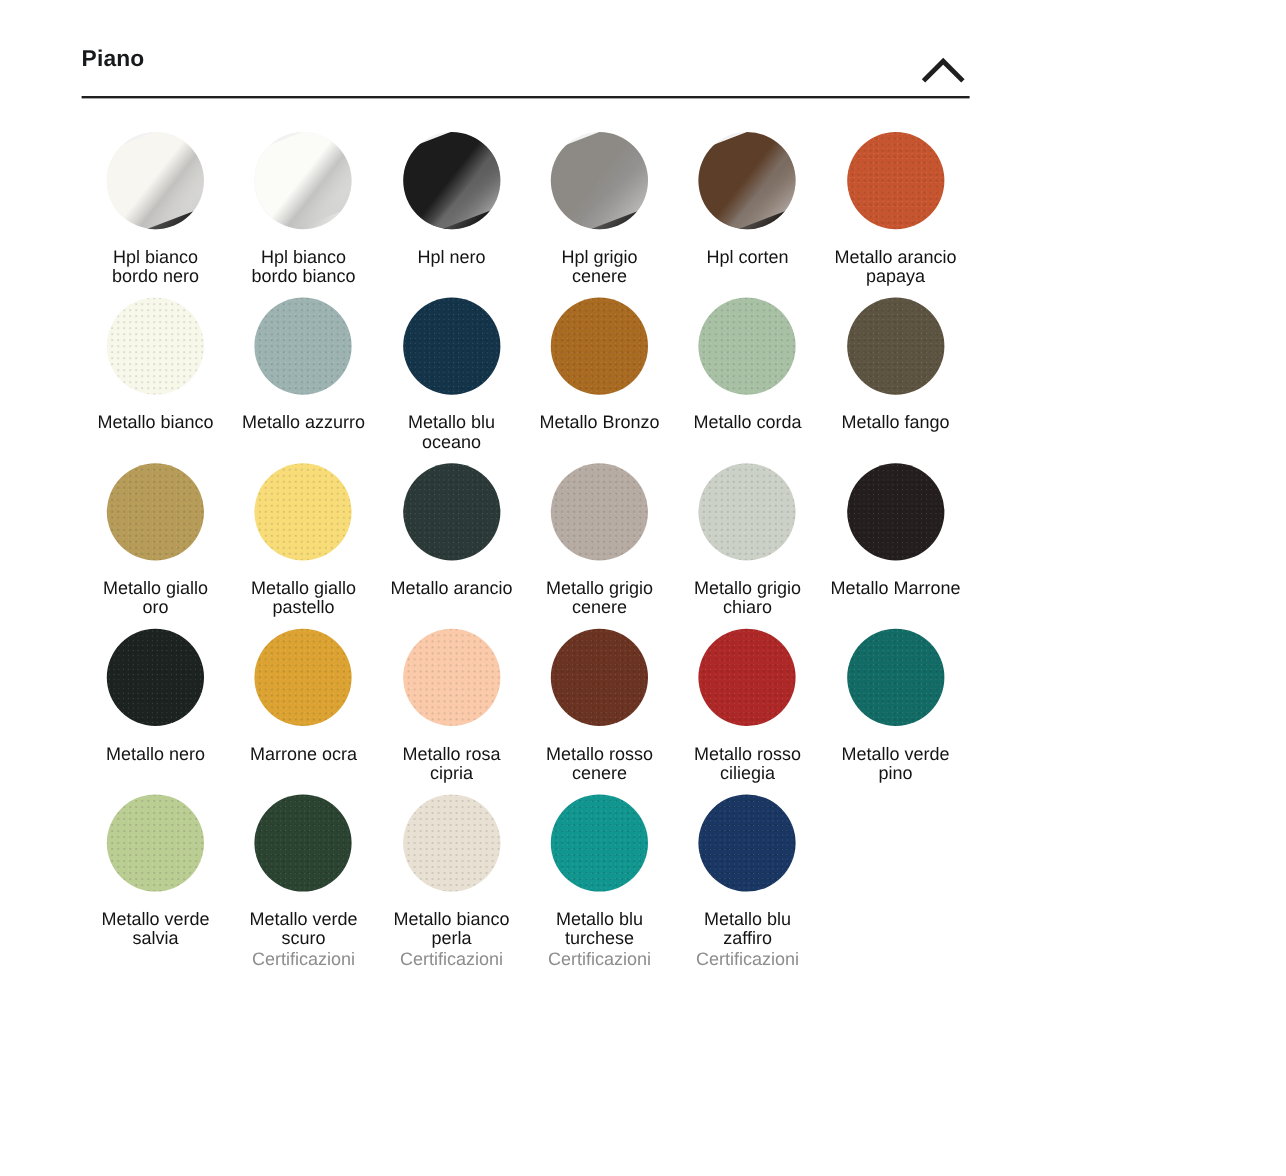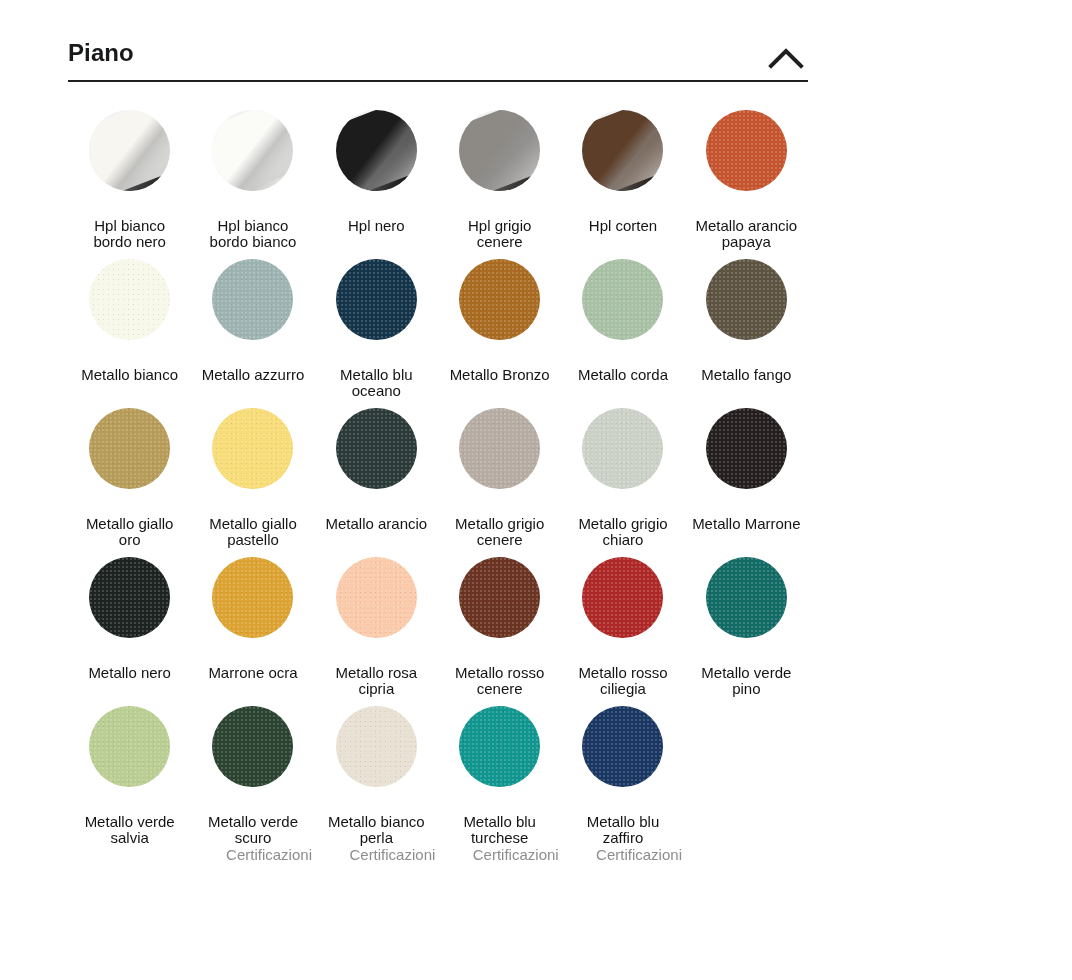--- a/index.html
+++ b/index.html
@@ -25,21 +25,21 @@
   
   .panel-header {
     position: relative;
     height: 42px;
     border-bottom: 2px solid #1f1f1f;
   }
   .panel-title {
     position: absolute;
     left: 0;
     top: 1px;
-    font-size: 24px;
+    font-size: 19px;
     font-weight: bold;
     color: #18191b;
     letter-spacing: 0.1px;
   }
   .collapse-toggle {
     position: absolute;
     right: 0;
     top: 4px;
     width: 44px;
     height: 34px;
@@ -118,33 +118,33 @@
   }
   .sheen {
     position: absolute;
     inset: 0;
     border-radius: 50%;
     background: linear-gradient(128deg, rgba(255,255,255,0) 48%, rgba(150,150,150,0.55) 62%, rgba(255,255,255,0.05) 86%);
     pointer-events: none;
   }
 
   .swatch-label {
-    margin-top: 27px;
+    margin-top: 16px;
     font-size: 15px;
     line-height: 16px;
     color: #141414;
     text-align: center;
     width: 112px;
     word-wrap: break-word;
   }
   .swatch-cert {
     font-size: 15px;
     line-height: 17px;
     color: #8d8d8d;
-    text-align: right;
+    text-align: center;
     width: 118px;
   }
 </style>
 </head>
 <body>
 
 <div class="panel">
 
   <div class="panel-header">
     <div class="panel-title">Piano</div>

